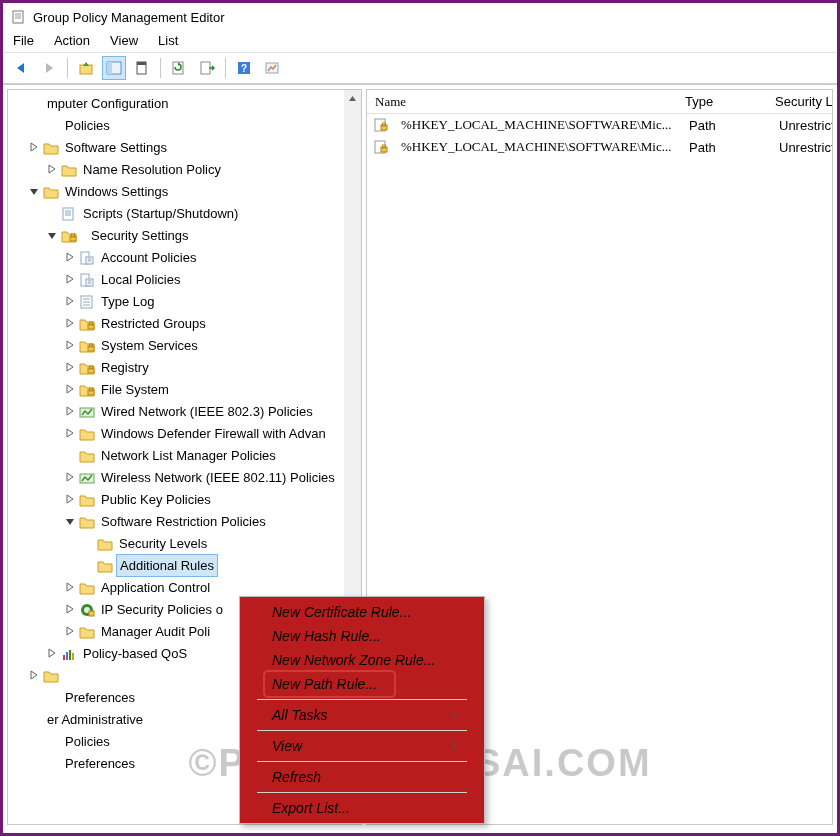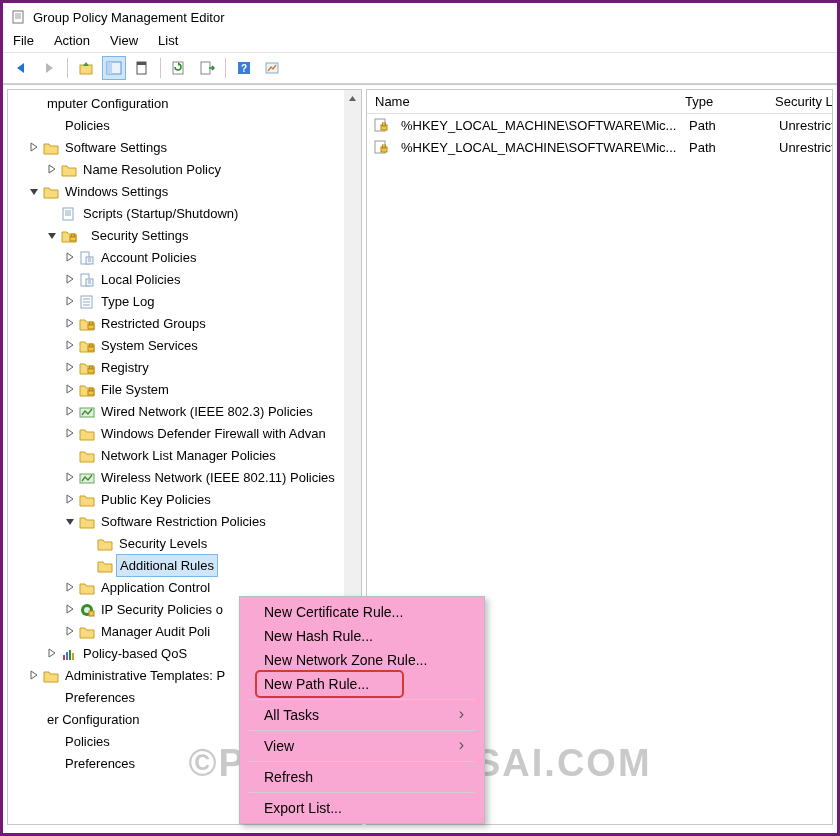--- a/index.html
+++ b/index.html
@@ -22,24 +22,24 @@
   .fld { width:16px; height:14px; display:inline-block; flex:0 0 16px;}
   .expander { width:12px; flex:0 0 12px; height:12px; display:inline-flex; align-items:center; justify-content:center; margin-right:3px;}
   .expander svg { display:block; }
   .indent { display:inline-block; flex:0 0 auto; }
   .lbl { padding:0 3px; }
   .lbl.selected { background:#cfe6f9; border:1px solid #7cb6e8; border-radius:0; padding:0 3px; }
   .tree-scroll { position:absolute; right:0; top:0; width:17px; height:100%; background:#f0f0f0; display:flex; flex-direction:column; justify-content:flex-start;}
   .tree-scroll .sbtn{height:17px; display:flex;align-items:center;justify-content:center;}
   .list-header { display:flex; border-bottom:1px solid #e0e0e0; height:24px; align-items:center; font-size:13px;}
   .col { padding-left:8px; overflow:hidden; white-space:nowrap; }
-  .col.name { width:310px;} .col.type{width:90px;} .col.sec{flex:1;}
+  .col.name { width:310px;font-family:Liberation Serif, serif;} .col.type{width:90px;} .col.sec{flex:1;}
   .list-row { display:flex; align-items:center; height:22px; font-size:13px;}
   .list-row .ic{width:16px;height:16px;margin-left:6px;margin-right:4px;flex:0 0 16px;}
-  .ctx-menu { position:absolute; left:236px; top:593px; width:246px; background:#f9a8d4; border:1px solid #bcbcbc; box-shadow:3px 3px 6px rgba(0,0,0,0.25); padding:3px 8px; z-index:20;}
+  .ctx-menu { position:absolute; left:236px; top:593px; width:246px; background:#b91c1c; border:1px solid #bcbcbc; box-shadow:3px 3px 6px rgba(0,0,0,0.25); padding:3px 16px; z-index:20;font-style:italic;}
   .ctx-item { padding:4px 16px; font-size:14px; position:relative;}
   .ctx-sep { height:1px; background:#d0d0d0; margin:3px 1px; }
   .ctx-item.arrow::after{content:"›"; position:absolute; right:12px; color:#555; font-size:16px; top:2px;}
   .highlight-box { position:absolute; border:2.5px solid #d23a34; border-radius:5px; pointer-events:none; }
   .watermark { position:absolute; left:50%; top:760px; transform:translate(-50%,-50%); font-size:38px; font-weight:600; color:rgba(100,100,100,0.35); letter-spacing:2px; pointer-events:none; z-index:15; white-space:nowrap;}
 </style>
 </head>
 <body>
 
 <div class="window">
@@ -440,33 +440,32 @@
           <div class="row">
             <span class="indent" style="width: 20px;"></span>
             <span class="expander">
               <svg width="10" height="10">
                 <path d="M2 1 L8 5 L2 9 Z" fill="none" stroke="#606060" stroke-width="1"></path>
               </svg>
             </span>
             <span class="fld"><svg width="16" height="14">
                 <path d="M1 3 L6 3 L7.5 5 L15 5 L15 13 L1 13 Z" fill="#f8d97c" stroke="#c9a022"></path>
               </svg></span>
-            <span class="lbl" style="margin-left: 3px;">Administrative Templates: P</span>
           </div>
           <div class="row">
             <span class="indent" style="width: 20px;"></span>
             <span class="expander"></span>
             <span class="fld"></span>
             <span class="lbl" style="margin-left: 3px;">Preferences</span>
           </div>
           <div class="row">
             <span class="indent" style="width: 2px;"></span>
             <span class="expander"></span>
             <span class="fld"></span>
-            <span class="lbl" style="margin-left: 3px;">er Configuration</span>
+            <span class="lbl" style="margin-left: 3px;">er Administrative</span>
           </div>
           <div class="row">
             <span class="indent" style="width: 20px;"></span>
             <span class="expander"></span>
             <span class="fld"></span>
             <span class="lbl" style="margin-left: 3px;">Policies</span>
           </div>
           <div class="row">
             <span class="indent" style="width: 20px;"></span>
             <span class="expander"></span>

